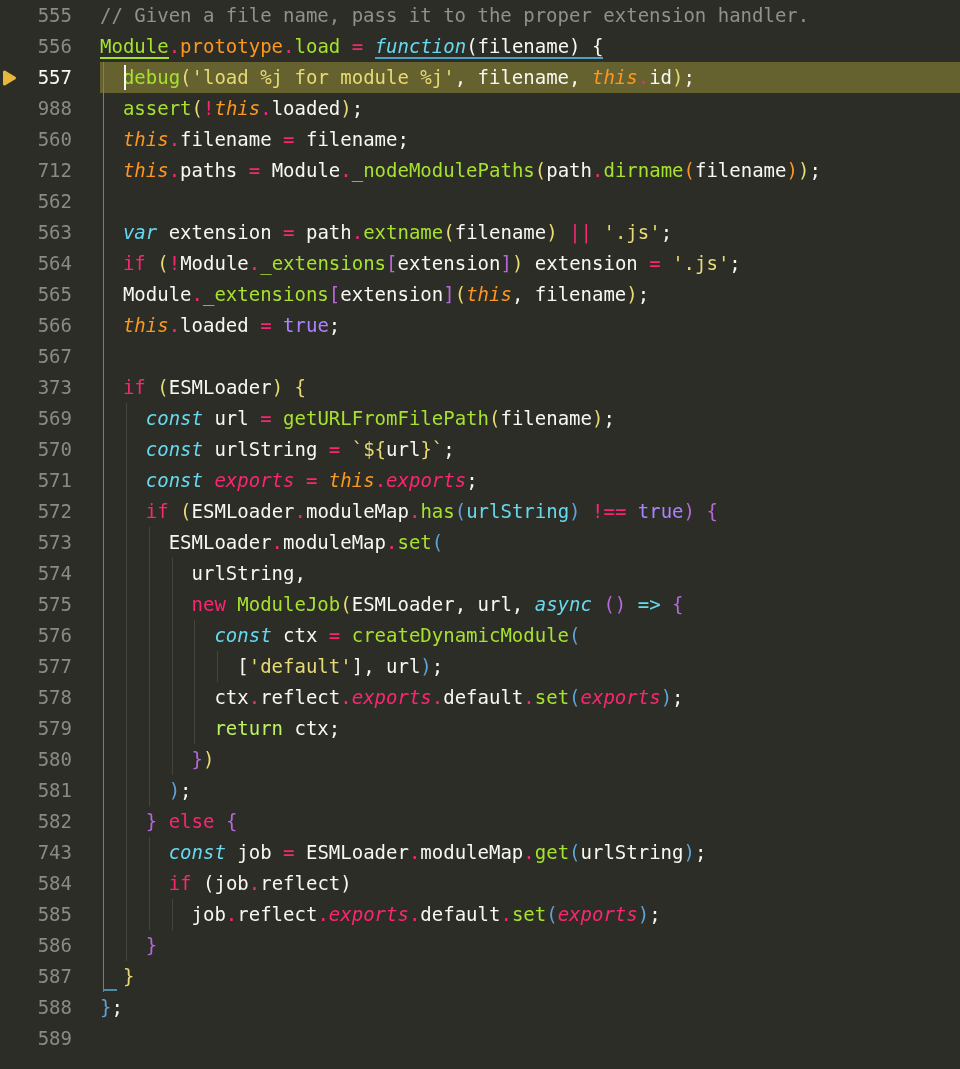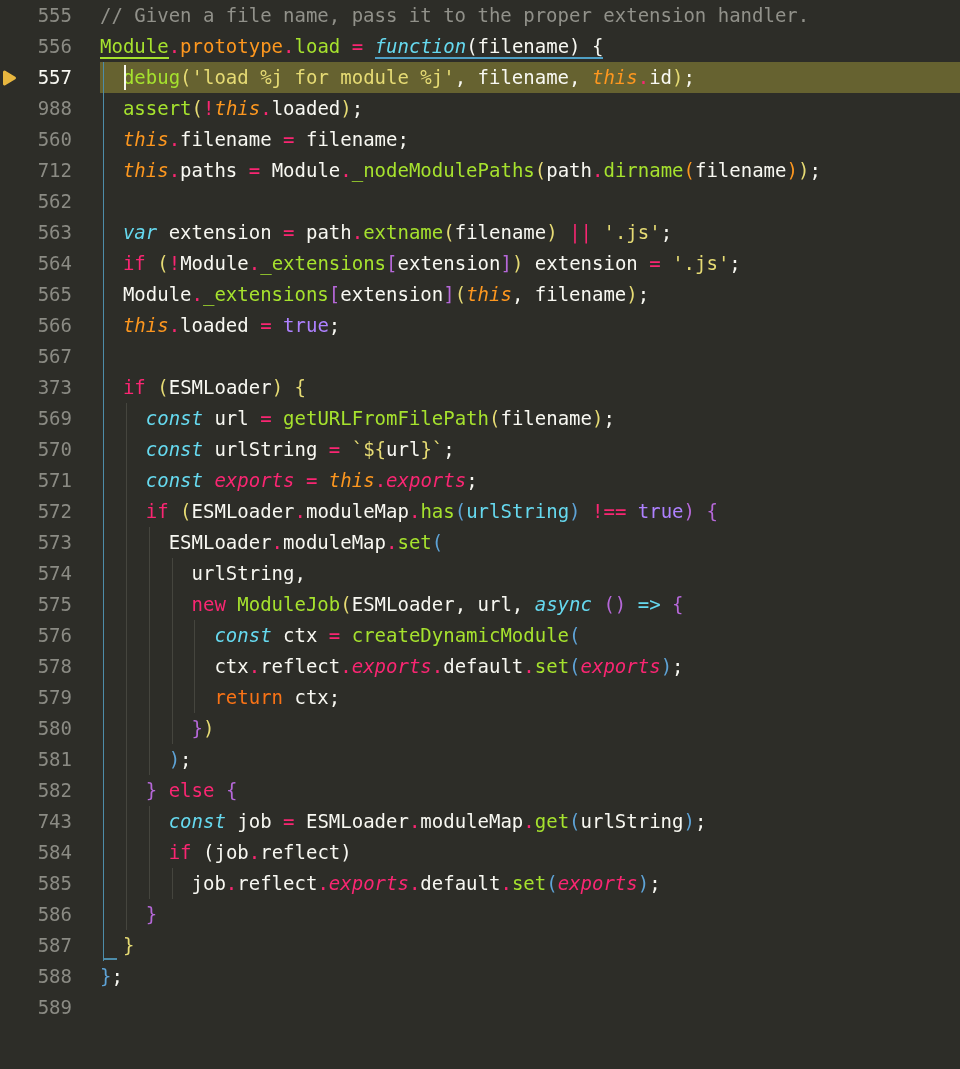--- a/index.html
+++ b/index.html
@@ -238,20 +238,34 @@
         <div class="guide" style="left: 3px; background: rgb(77, 140, 169);"></div>
         <div class="guide" style="left: 25.86px; background: rgb(69, 69, 62);"></div>
         <div class="guide" style="left: 48.72px; background: rgb(69, 69, 62);"></div>
         <div class="guide" style="left: 71.58px; background: rgb(69, 69, 62);"></div>
         <div class="guide" style="left: 94.44px; background: rgb(69, 69, 62);"></div>
         <pre>          <span class="itl" style="color: rgb(102, 217, 239);">const</span><span style="color: rgb(248, 248, 242);"> ctx </span><span style="color: rgb(249, 38, 114);">=</span><span style="color: rgb(248, 248, 242);"> </span><span style="color: rgb(166, 226, 46);">createDynamicModule</span><span style="color: rgb(94, 163, 214);">(</span></pre>
       </div>
     </div>
     <div class="row">
       <div class="gutter">
+        <span class="num">577</span>
+      </div>
+      <div class="code">
+        <div class="guide" style="left: 3px; background: rgb(77, 140, 169);"></div>
+        <div class="guide" style="left: 25.86px; background: rgb(69, 69, 62);"></div>
+        <div class="guide" style="left: 48.72px; background: rgb(69, 69, 62);"></div>
+        <div class="guide" style="left: 71.58px; background: rgb(69, 69, 62);"></div>
+        <div class="guide" style="left: 94.44px; background: rgb(69, 69, 62);"></div>
+        <div class="guide" style="left: 117.3px; background: rgb(69, 69, 62);"></div>
+        <pre>            <span style="color: rgb(248, 248, 242);">[</span><span style="color: rgb(230, 219, 116);">'default'</span><span style="color: rgb(248, 248, 242);">], url</span><span style="color: rgb(94, 163, 214);">)</span><span style="color: rgb(248, 248, 242);">;</span></pre>
+      </div>
+    </div>
+    <div class="row">
+      <div class="gutter">
         <span class="num">578</span>
       </div>
       <div class="code">
         <div class="guide" style="left: 3px; background: rgb(77, 140, 169);"></div>
         <div class="guide" style="left: 25.86px; background: rgb(69, 69, 62);"></div>
         <div class="guide" style="left: 48.72px; background: rgb(69, 69, 62);"></div>
         <div class="guide" style="left: 71.58px; background: rgb(69, 69, 62);"></div>
         <div class="guide" style="left: 94.44px; background: rgb(69, 69, 62);"></div>
         <pre>          <span style="color: rgb(248, 248, 242);">ctx</span><span style="color: rgb(249, 38, 114);">.</span><span style="color: rgb(248, 248, 242);">reflect</span><span style="color: rgb(249, 38, 114);">.</span><span class="itl" style="color: rgb(249, 38, 114);">exports</span><span style="color: rgb(249, 38, 114);">.</span><span style="color: rgb(248, 248, 242);">default</span><span style="color: rgb(249, 38, 114);">.</span><span style="color: rgb(166, 226, 46);">set</span><span style="color: rgb(94, 163, 214);">(</span><span class="itl" style="color: rgb(249, 38, 114);">exports</span><span style="color: rgb(94, 163, 214);">)</span><span style="color: rgb(248, 248, 242);">;</span></pre>
       </div>
@@ -259,21 +273,21 @@
     <div class="row">
       <div class="gutter">
         <span class="num">579</span>
       </div>
       <div class="code">
         <div class="guide" style="left: 3px; background: rgb(77, 140, 169);"></div>
         <div class="guide" style="left: 25.86px; background: rgb(69, 69, 62);"></div>
         <div class="guide" style="left: 48.72px; background: rgb(69, 69, 62);"></div>
         <div class="guide" style="left: 71.58px; background: rgb(69, 69, 62);"></div>
         <div class="guide" style="left: 94.44px; background: rgb(69, 69, 62);"></div>
-        <pre>          <span style="color: #f97316;">return</span><span style="color: rgb(248, 248, 242);"> ctx;</span></pre>
+        <pre>          <span style="color: #bef264;">return</span><span style="color: rgb(248, 248, 242);"> ctx;</span></pre>
       </div>
     </div>
     <div class="row">
       <div class="gutter">
         <span class="num">580</span>
       </div>
       <div class="code">
         <div class="guide" style="left: 3px; background: rgb(77, 140, 169);"></div>
         <div class="guide" style="left: 25.86px; background: rgb(69, 69, 62);"></div>
         <div class="guide" style="left: 48.72px; background: rgb(69, 69, 62);"></div>

